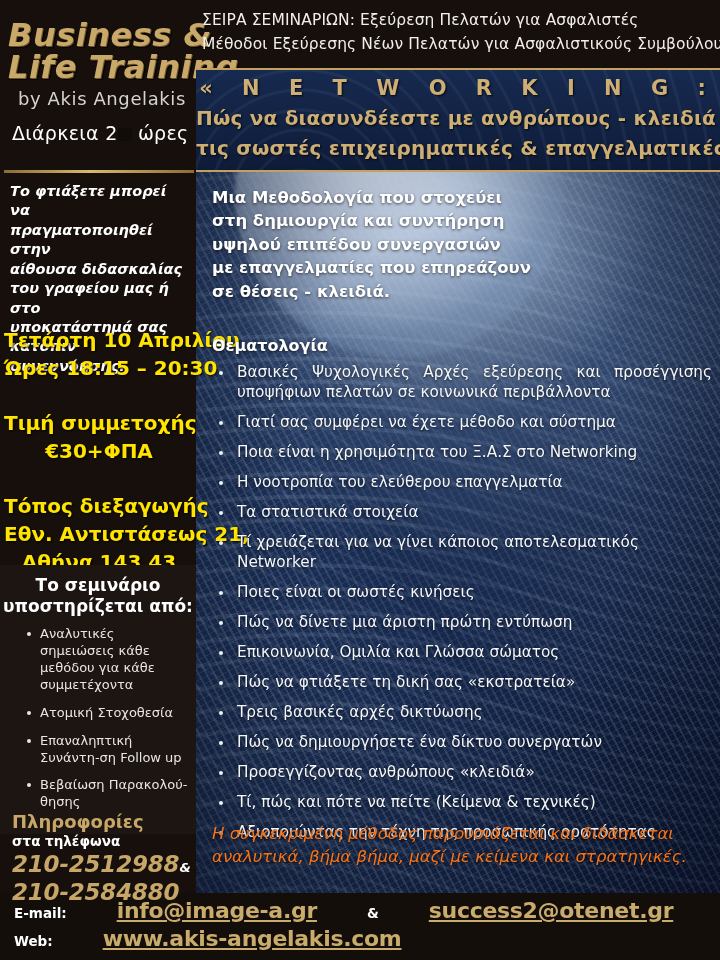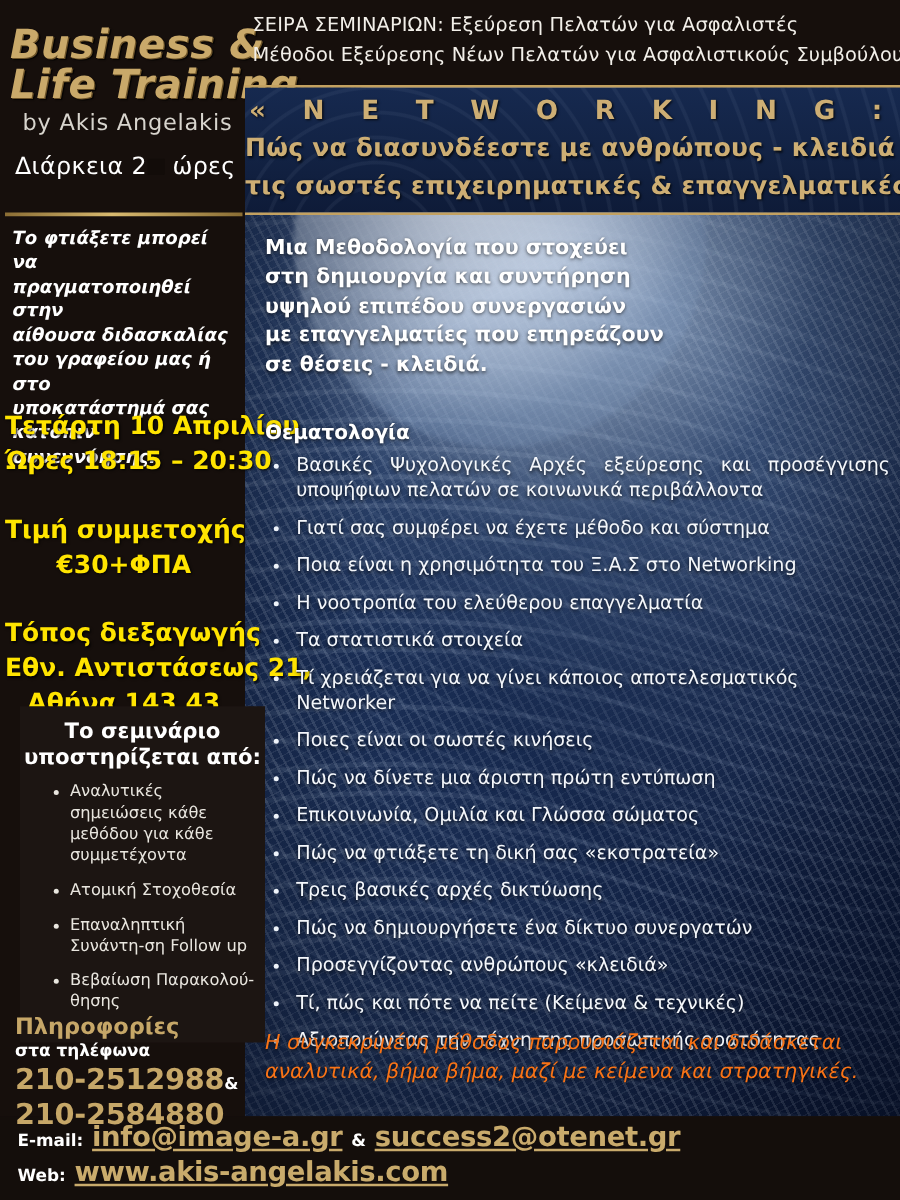--- a/index.html
+++ b/index.html
@@ -113,32 +113,32 @@
   
   .venue-note{position:absolute;left:10px;top:182px;width:178px;
     color:#ffffff;font-size:14.5px;font-style:italic;font-weight:700;line-height:1.34;}
 
   .keyinfo{position:absolute;left:4px;top:326px;width:190px;text-align:center;
     color:#ffe400;font-weight:700;line-height:1.42;text-shadow:1px 1px 2px rgba(0,0,0,.9);}
   .keyinfo .grp{margin-bottom:26px;}
   .keyinfo .grp:last-child{margin-bottom:0;}
   .keyinfo .ln{font-size:20px;white-space:nowrap;}
 
-  .support{position:absolute;left:16px;top:565px;width:196px;padding:10px 0 12px;
+  .support{position:absolute;left:0;top:565px;width:196px;padding:10px 0 12px;
     background:#1c1512;}
   .support h3{margin:0 0 9px;text-align:center;color:#ffffff;font-size:17px;line-height:1.24;font-weight:700;}
   .support ul{margin:0;padding:0 8px 0 40px;list-style:none;}
   .support li{position:relative;color:#e9e6df;font-size:13px;line-height:1.30;margin-bottom:11px;}
   .support li::before{content:"";position:absolute;left:-13px;top:6px;width:4px;height:4px;border-radius:50%;background:#e9e6df;}
 
   
   .phones{position:absolute;left:12px;top:812px;width:190px;}
   .ph-title{color:#c6a768;font-size:18px;font-weight:700;line-height:1.1;white-space:nowrap;}
   .ph-sub{color:#ffffff;font-size:13.5px;font-weight:700;line-height:1.35;white-space:nowrap;}
-  .ph-num{color:#c6a768;font-size:23px;font-weight:700;line-height:1.22;white-space:nowrap;letter-spacing:-.2px;}
+  .ph-num{color:#c6a768;font-size:23px;font-weight:700;line-height:1.22;white-space:nowrap;letter-spacing:-.2px;font-style:italic;}
   .ph-num .amp{color:#ffffff;font-size:13px;font-weight:700;}
 
   
   .method{position:absolute;left:212px;top:186px;width:320px;
     color:#ffffff;font-size:16.5px;font-weight:700;line-height:1.42;
     text-shadow:0 1px 3px rgba(0,0,0,.65);}
   .method div{white-space:nowrap;}
 
   .topics{position:absolute;left:212px;top:336px;width:500px;}
   .topics h2{margin:0 0 8px;color:#ffffff;font-size:16px;font-weight:700;
@@ -152,21 +152,21 @@
   .topics li .l2{display:block;}
   .topics li.justify .l1{display:block;text-align:justify;text-align-last:justify;}
 
   .closing{position:absolute;left:212px;top:822px;width:498px;
     color:#f97316;font-size:16.5px;font-style:italic;line-height:1.42;
     text-shadow:0 1px 3px rgba(0,0,0,.7);}
   .closing div{white-space:nowrap;}
 
   
   .footer{position:absolute;left:14px;top:898px;width:700px;color:#ffffff;}
-  .f-row{display:flex;align-items:baseline;white-space:nowrap;margin-bottom:3px;}
+  .f-row{display:flex;align-items:baseline;white-space:nowrap;margin-bottom:3px;gap:43px;}
   .f-lab{font-size:13.5px;font-weight:700;margin-right:7px;}
   .f-val{font-size:22px;font-weight:700;color:#c9ab6c;text-decoration:underline;
     text-underline-offset:2px;letter-spacing:-.3px;}
   .f-amp{font-size:13.5px;font-weight:700;margin:0 7px;color:#ffffff;}
 </style>
 </head>
 <body>
 
 <div class="poster">
 

